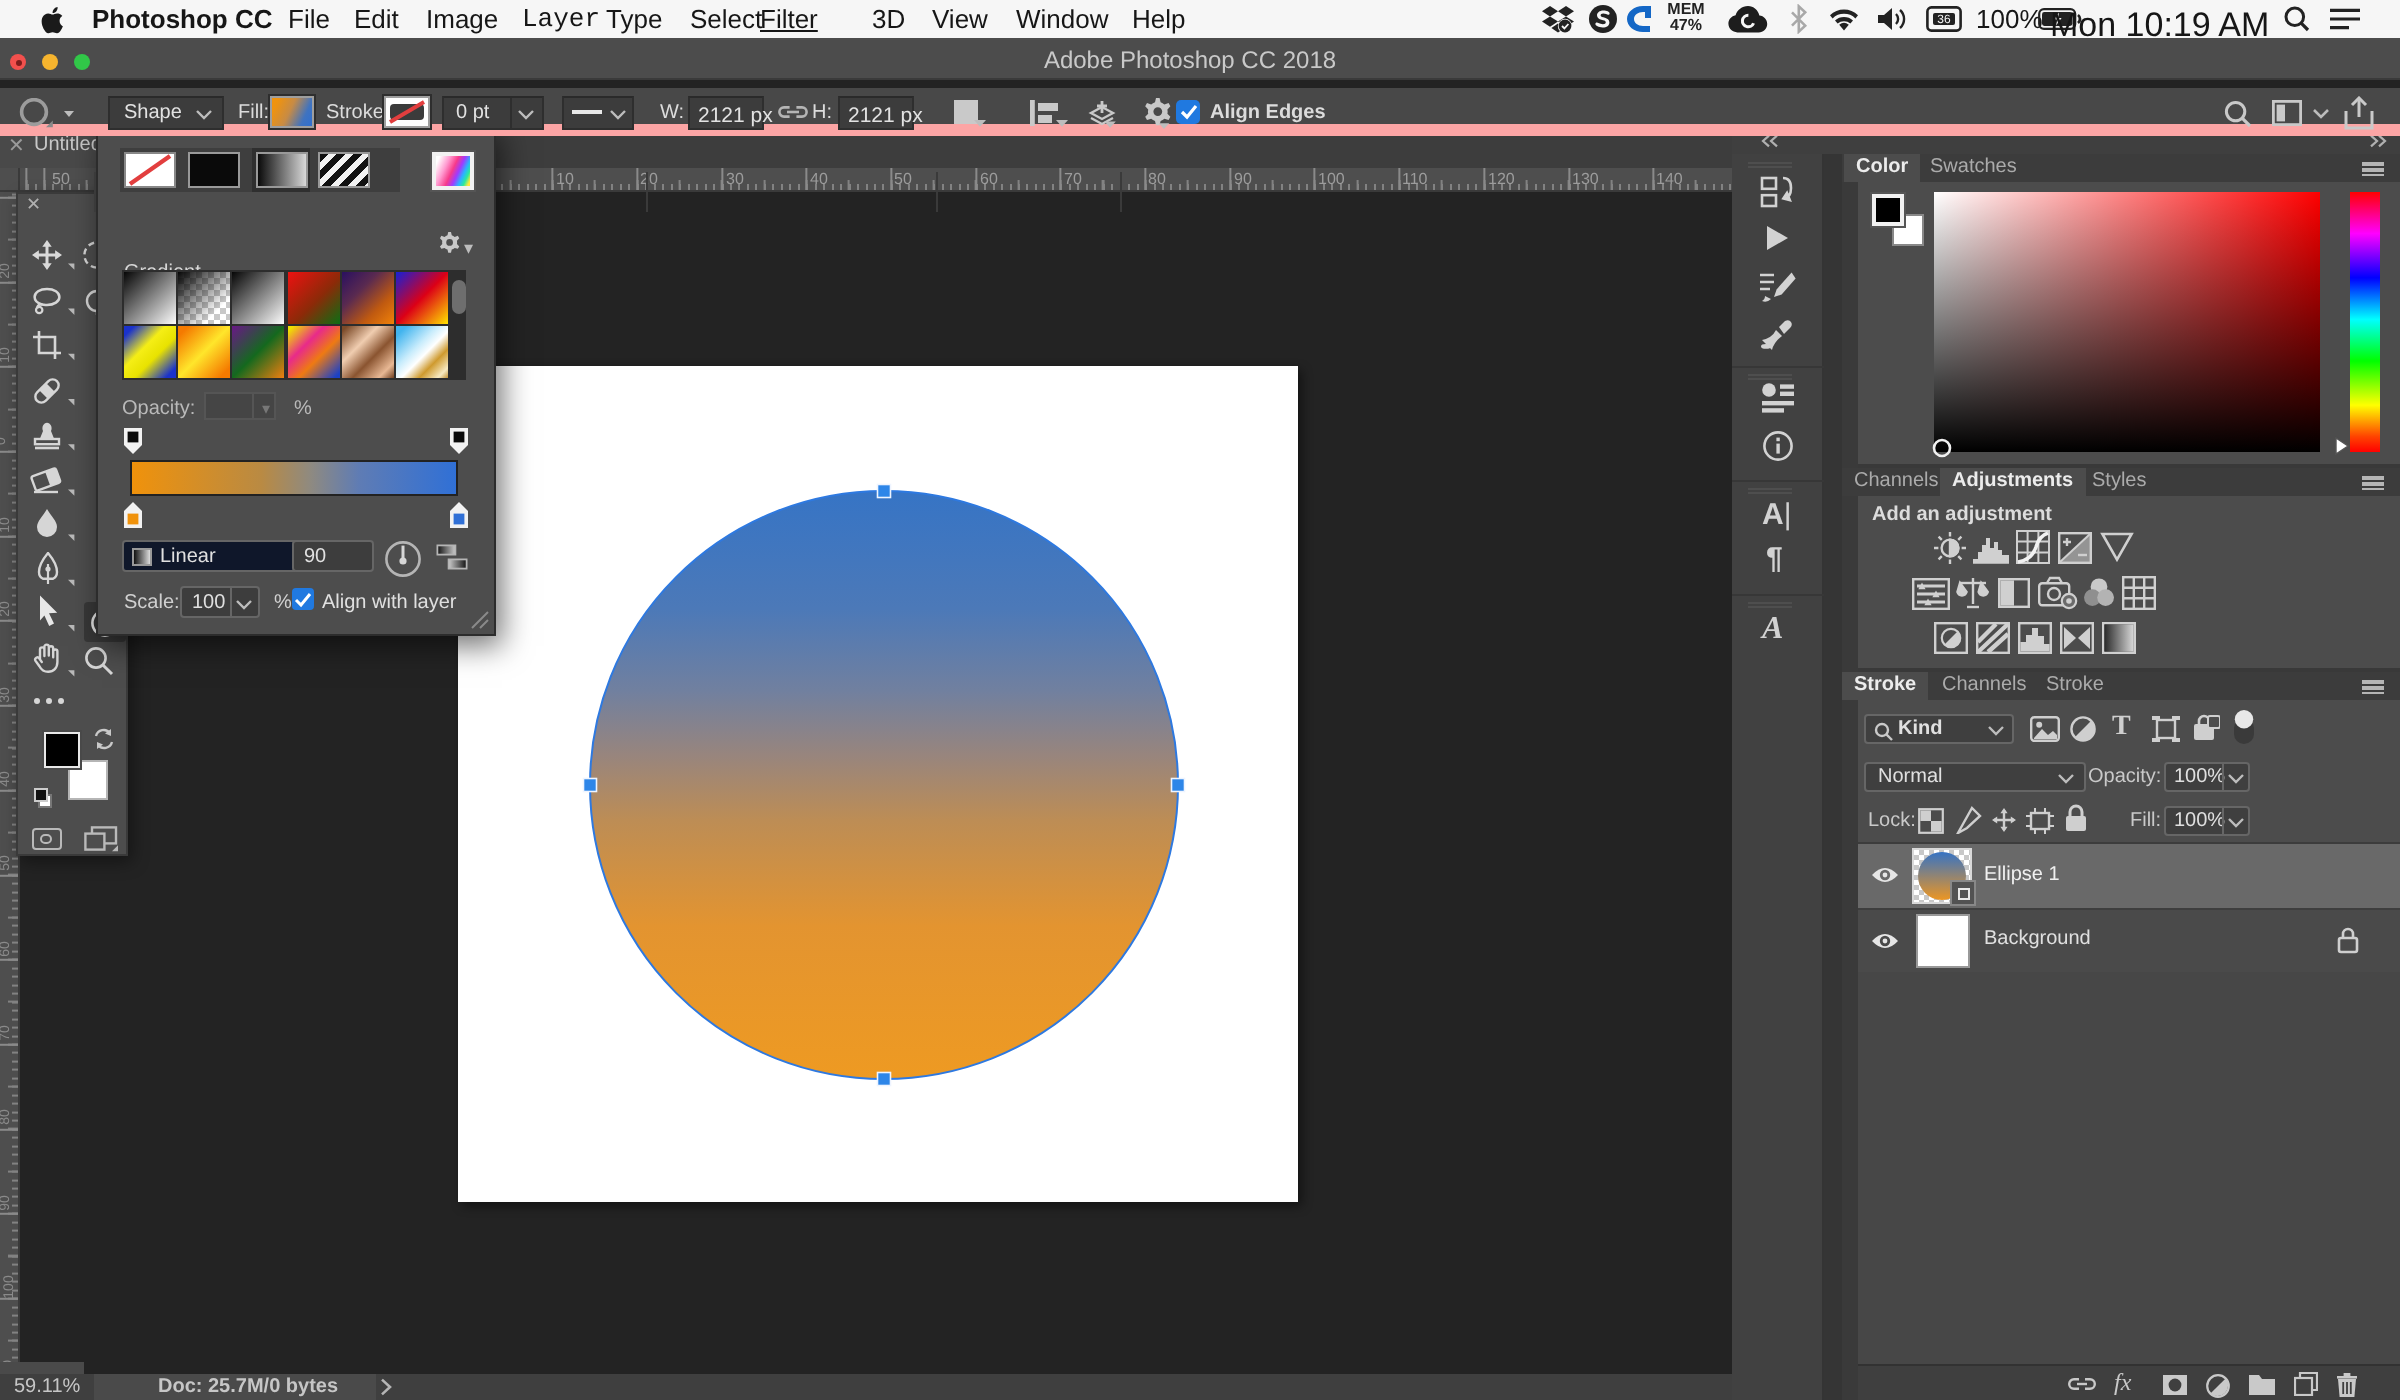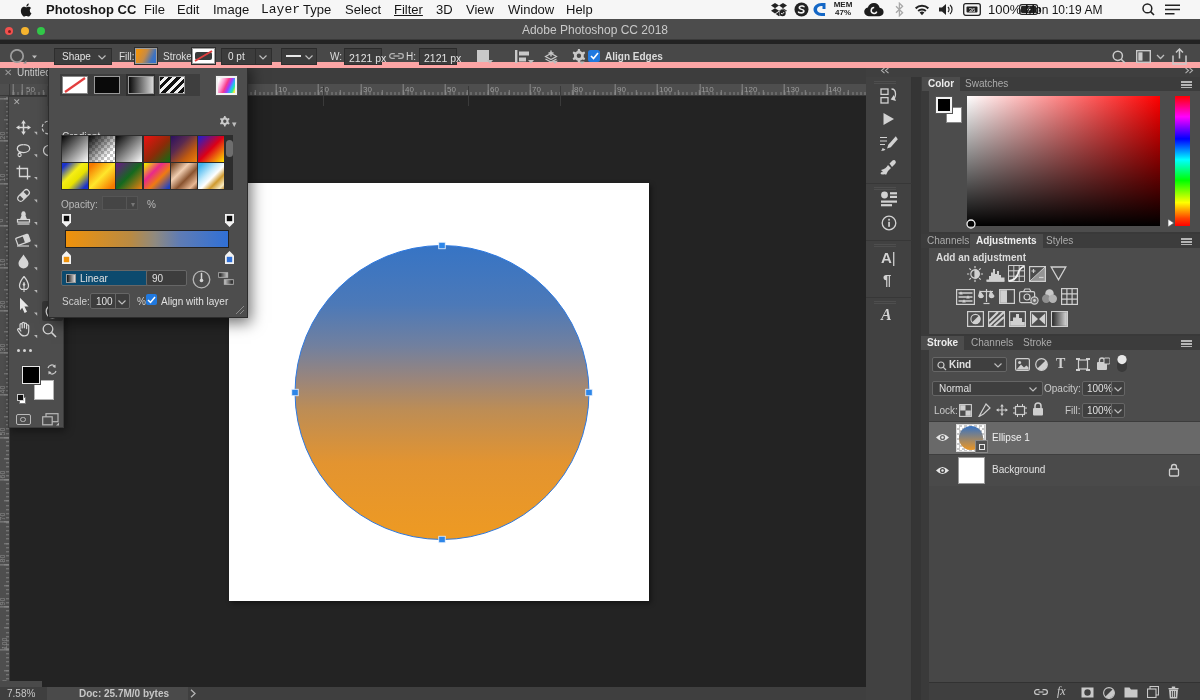--- a/index.html
+++ b/index.html
@@ -64,21 +64,21 @@
   <svg class="abs" style="left:19px; top:3px;" width="13" height="14" viewBox="0 0 13 14">
       <path fill="#1a1a1a" d="M10.8 7.4c0-1.6 1.3-2.4 1.4-2.4-.8-1.1-2-1.3-2.4-1.3-1-.1-2 .6-2.5.6-.5 0-1.3-.6-2.2-.6-1.1 0-2.2.7-2.7 1.7-1.2 2-.3 5 .8 6.6.5.8 1.2 1.7 2 1.6.8 0 1.1-.5 2.1-.5 1 0 1.3.5 2.2.5.9 0 1.5-.8 2-1.6.6-.9.9-1.8.9-1.9 0 0-1.6-.6-1.6-2.7zM9.2 2.6c.4-.6.7-1.3.6-2.1-.6 0-1.4.4-1.8 1-.4.5-.8 1.3-.7 2 .7.1 1.4-.3 1.9-.9z"></path>
     </svg>
   <span class="mi" style="left:46px; font-weight:bold;">Photoshop CC</span>
   <span class="mi" style="left:144px;">File</span>
   <span class="mi" style="left:177px;">Edit</span>
   <span class="mi" style="left:213px;">Image</span>
   <span class="mi" style="left:261px;font-family:Liberation Mono, monospace;">Layer</span>
   <span class="mi" style="left:303px;">Type</span>
   <span class="mi" style="left:345px;">Select</span>
-  <span class="mi" style="left:394px;text-decoration:underline;">Filter</span>
+  <span class="mi" style="left:380px;text-decoration:underline;">Filter</span>
   <span class="mi" style="left:436px;">3D</span>
   <span class="mi" style="left:466px;">View</span>
   <span class="mi" style="left:508px;">Window</span>
   <span class="mi" style="left:566px;">Help</span>
 
   <svg class="abs" style="left:771px; top:3px;" width="16" height="14" viewBox="0 0 16 14">
       <g fill="#222">
         <path d="M4 0 L8 2.6 L4 5.2 L0 2.6 Z"></path>
         <path d="M12 0 L16 2.6 L12 5.2 L8 2.6 Z"></path>
         <path d="M4 5.2 L8 7.8 L4 10.4 L0 7.8 Z"></path>
@@ -120,21 +120,21 @@
       <rect x="3.5" y="3.5" width="11" height="6" rx="1" fill="#222"></rect>
       <text x="9" y="8.7" font-size="6" fill="#f6f6f6" text-anchor="middle" font-family="Liberation Sans">36</text>
     </svg>
   <span class="mi" style="left:988px;">100%</span>
   <svg class="abs" style="left:1019px; top:4px;" width="22" height="11" viewBox="0 0 22 11">
       <rect x="0.6" y="0.6" width="18" height="9.8" rx="2.4" fill="none" stroke="#222" stroke-width="1.1"></rect>
       <rect x="2" y="2" width="15.2" height="7" rx="1.2" fill="#222"></rect>
       <path d="M20 3.5 a2.5 2.5 0 0 1 0 4" stroke="#222" stroke-width="1.4" fill="none"></path>
       <path d="M10.5 2.2 L8 5.7 L9.7 5.7 L9 8.8 L11.8 5 L10 5 Z" fill="#f6f6f6"></path>
     </svg>
-  <span class="mi" style="left:1025px; font-size:12px; top:3px;">Mon 10:19 AM</span>
+  <span class="mi" style="left:1025px; font-size:17px; top:3px;">Mon 10:19 AM</span>
   <svg class="abs" style="left:1142px; top:3px;" width="13" height="13" viewBox="0 0 13 13">
       <circle cx="5.4" cy="5.4" r="4.4" fill="none" stroke="#222" stroke-width="1.5"></circle>
       <path d="M8.6 8.6 L12 12" stroke="#222" stroke-width="1.6"></path>
     </svg>
   <svg class="abs" style="left:1165px; top:4px;" width="15" height="11" viewBox="0 0 15 11">
       <g stroke="#222" stroke-width="1.6">
         <path d="M0 1.2 L15 1.2 M0 5.5 L15 5.5 M0 9.8 L9.5 9.8"></path>
       </g>
     </svg>
 </div>
@@ -306,21 +306,21 @@
   <g fill="#2e86e8" stroke="#eef4ff" stroke-width="0.8">
     <rect x="209.75" y="59.25" width="6.5" height="6.5"></rect>
     <rect x="209.75" y="353.25" width="6.5" height="6.5"></rect>
     <rect x="62.75" y="206.25" width="6.5" height="6.5"></rect>
     <rect x="356.75" y="206.25" width="6.5" height="6.5"></rect>
   </g>
 </svg>
 
 <div class="abs" style="left:0; top:681px; width:42px; height:6px; background:#4a4a4a; z-index:6;"></div>
 <div id="statusbar" class="abs">
-  <span class="abs" style="left:7px; top:1px;">7.58%</span>
+  <span class="abs" style="left:7px; top:1px;">59.11%</span>
   <div class="abs" style="left:47px; top:0; width:141px; height:13px; background:#4a4a4a;"></div>
   <span class="abs" style="left:79px; top:1px; font-weight:bold;">Doc: 25.7M/0 bytes</span>
   <svg class="abs" style="left:190px; top:2px;" width="6" height="9" viewBox="0 0 6 9">
       <path d="M1 0.8 L5 4.5 L1 8.2" stroke="#b5b5b5" stroke-width="1.3" fill="none"></path>
     </svg>
 </div>
 
 <div id="dockhead" class="abs">
   <svg class="abs" style="left:14px; top:3px;" width="10" height="7" viewBox="0 0 10 7">
       <path d="M4.5 0.8 L1.5 3.5 L4.5 6.2 M8.5 0.8 L5.5 3.5 L8.5 6.2" stroke="#b0b0b0" stroke-width="1.1" fill="none"></path>
@@ -856,21 +856,21 @@
 
   <svg class="abs" style="left:12px; top:187px;" width="11" height="15" viewBox="0 0 11 15">
       <path d="M5.5 1 L10 5.5 V14 H1 V5.5 Z" fill="#f2f2f2"></path>
       <rect x="2.8" y="6.8" width="5.4" height="5.4" fill="#f0920b"></rect>
     </svg>
   <svg class="abs" style="left:175px; top:187px;" width="11" height="15" viewBox="0 0 11 15">
       <path d="M5.5 1 L10 5.5 V14 H1 V5.5 Z" fill="#f2f2f2"></path>
       <rect x="2.8" y="6.8" width="5.4" height="5.4" fill="#3070d6"></rect>
     </svg>
 
-  <div class="combo" style="left:12px; top:207px; width:105px; height:16px; background:#0c4a6e;">
+  <div class="combo" style="left:12px; top:207px; width:105px; height:16px; background:#0f172a;">
     <div style="position:absolute; left:4px; top:2.5px; width:10px; height:9px; background:linear-gradient(to right,#111,#ddd); border:1px solid #999;"></div>
     <span style="position:absolute; left:18px; top:1.5px;">Linear</span>
     <svg class="abs" style="right:5px; top:6px;" width="8" height="5" viewBox="0 0 8 5">
         <path d="M0.5 0.5 l3.5 3.5 3.5-3.5" stroke="#bdbdbd" stroke-width="1.2" fill="none"></path>
       </svg>
   </div>
   <div class="combo" style="left:97px; top:207px; width:41px; height:16px; background:#3d3d3d;">
       <span style="position:absolute; left:5px; top:1.5px;">90</span>
     </div>
   <svg class="abs" style="left:143px; top:207px;" width="19" height="19" viewBox="0 0 19 19">

